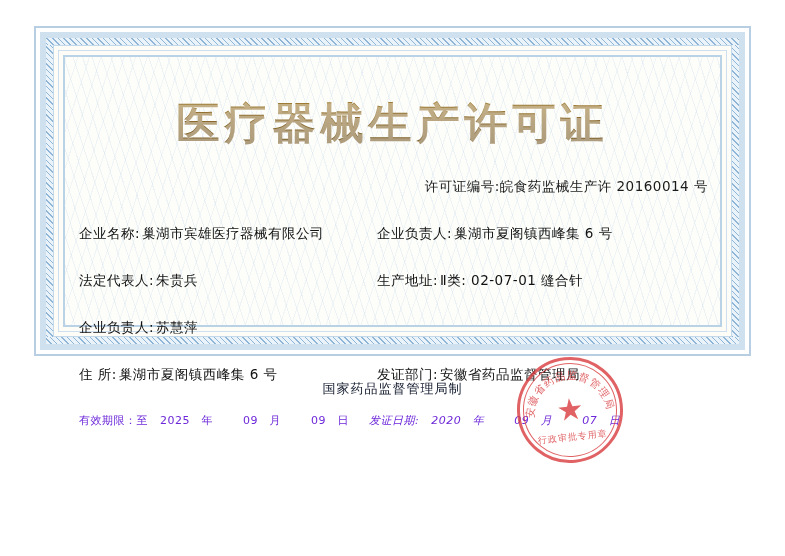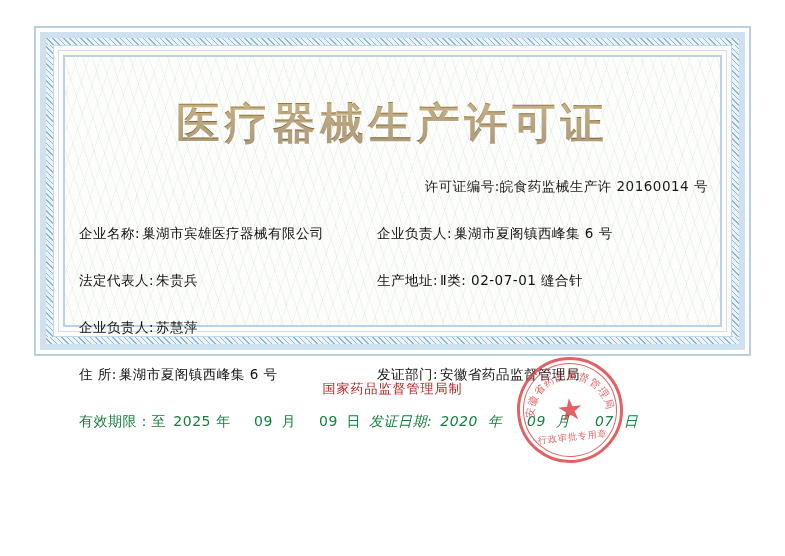--- a/index.html
+++ b/index.html
@@ -169,22 +169,22 @@
   .value {
     white-space: nowrap;
     letter-spacing: 0.5px;
     padding-left: 2px;
   }
 
   
   .date-row {
     display: flex;
     align-items: baseline;
-    font-size: 14px;
-    color: #15803d;
+    font-size: 11px;
+    color: #6d28d9;
     margin-top: 12px;
   }
   .date-block { display: flex; align-items: baseline; white-space: nowrap; }
   .date-block.left  { width: 290px; flex: 0 0 290px; }
   .date-block.right { flex: 1 1 auto; font-style: italic; }
   .date-num {
     display: inline-block;
     text-align: right;
     min-width: 34px;
     letter-spacing: 0.5px;
@@ -244,21 +244,21 @@
   }
 
   
   .footer {
     position: absolute;
     left: 0;
     right: 0;
     bottom: 18px;
     text-align: center;
     font-size: 13px;
-    color: #b91c1c;
+    color: #0f172a;
     letter-spacing: 1px;
   }
 </style>
 </head>
 <body>
 
 <div class="certificate">
 
   <div class="border-outer"></div>
   <div class="border-mid"></div>

